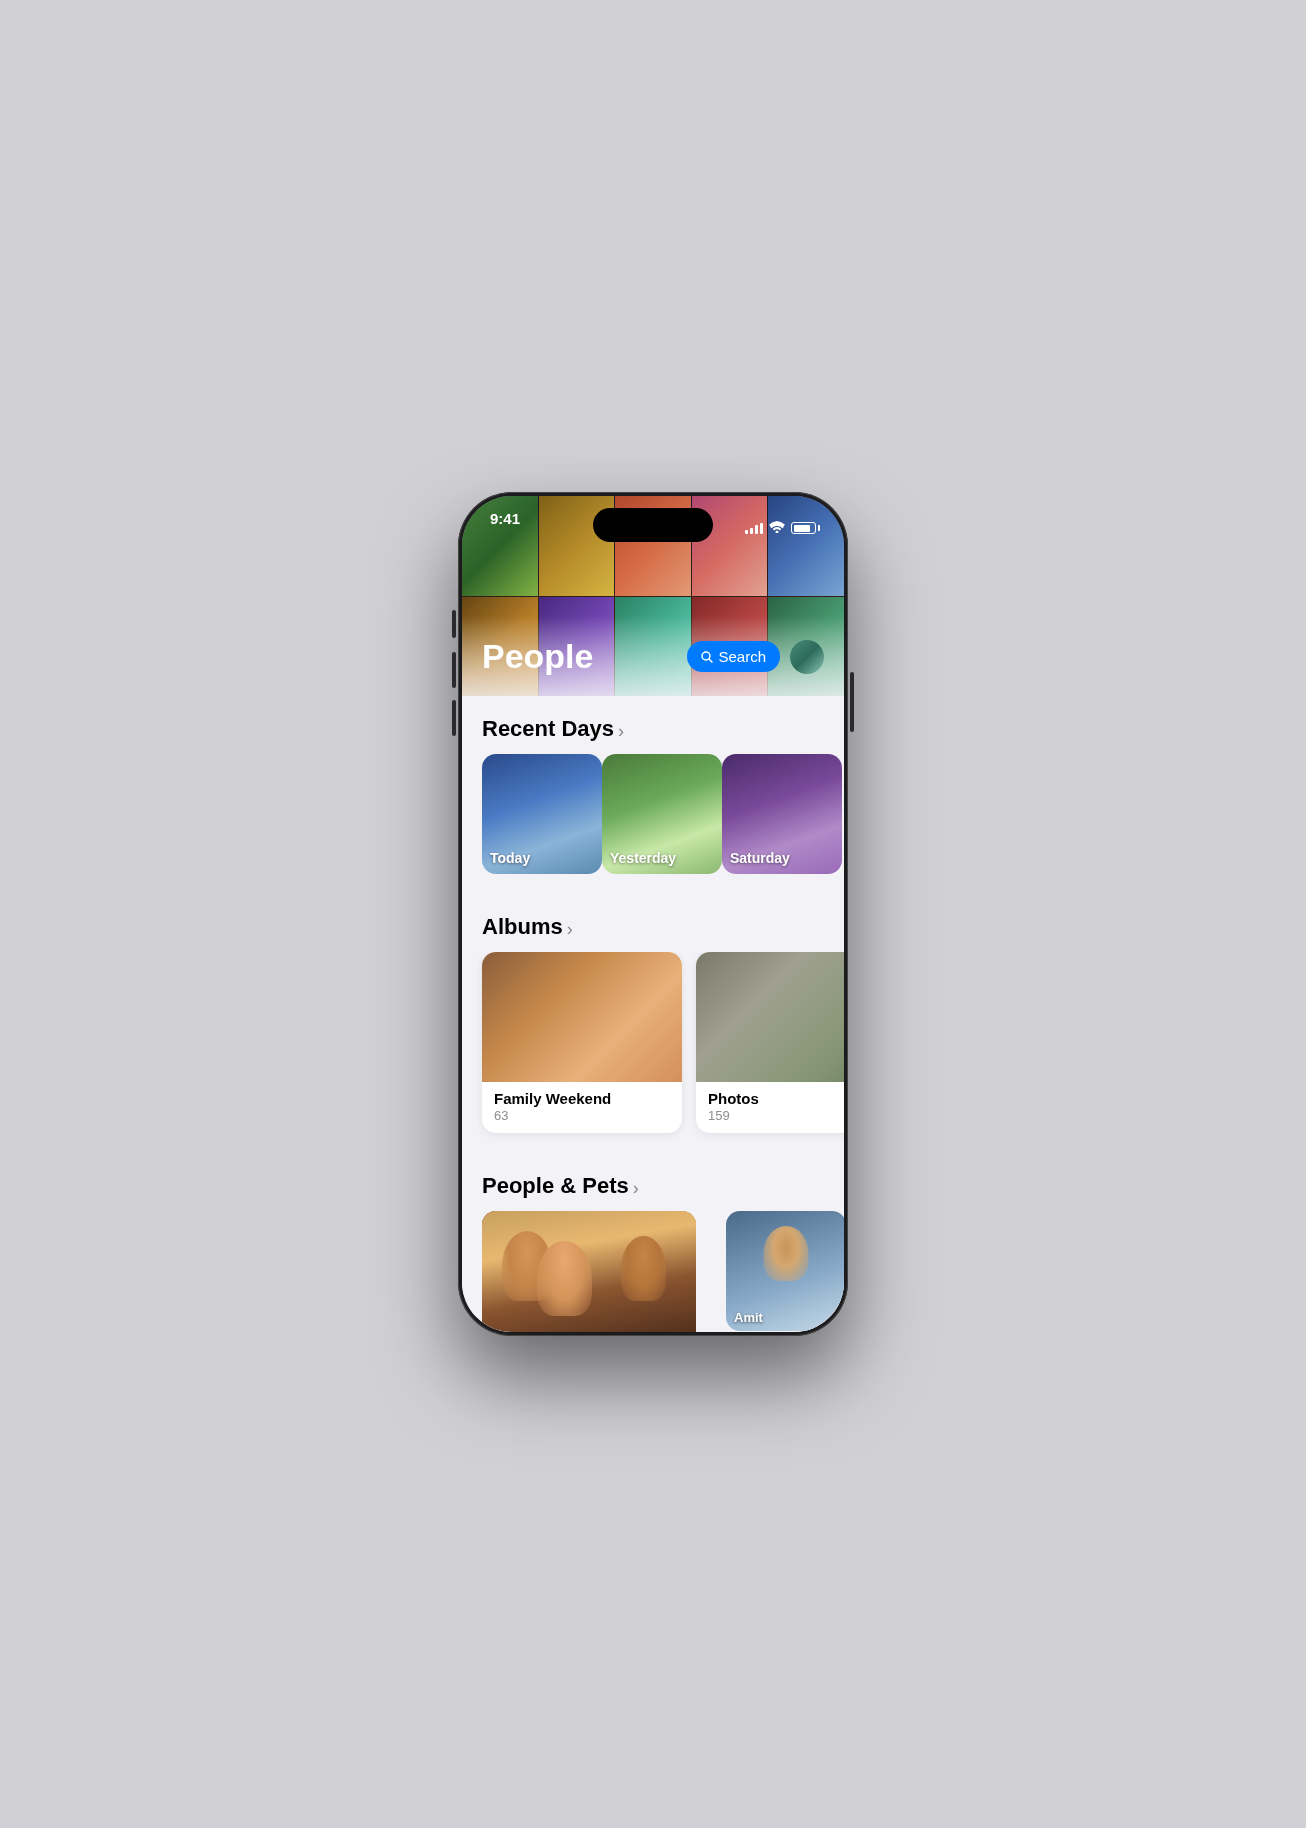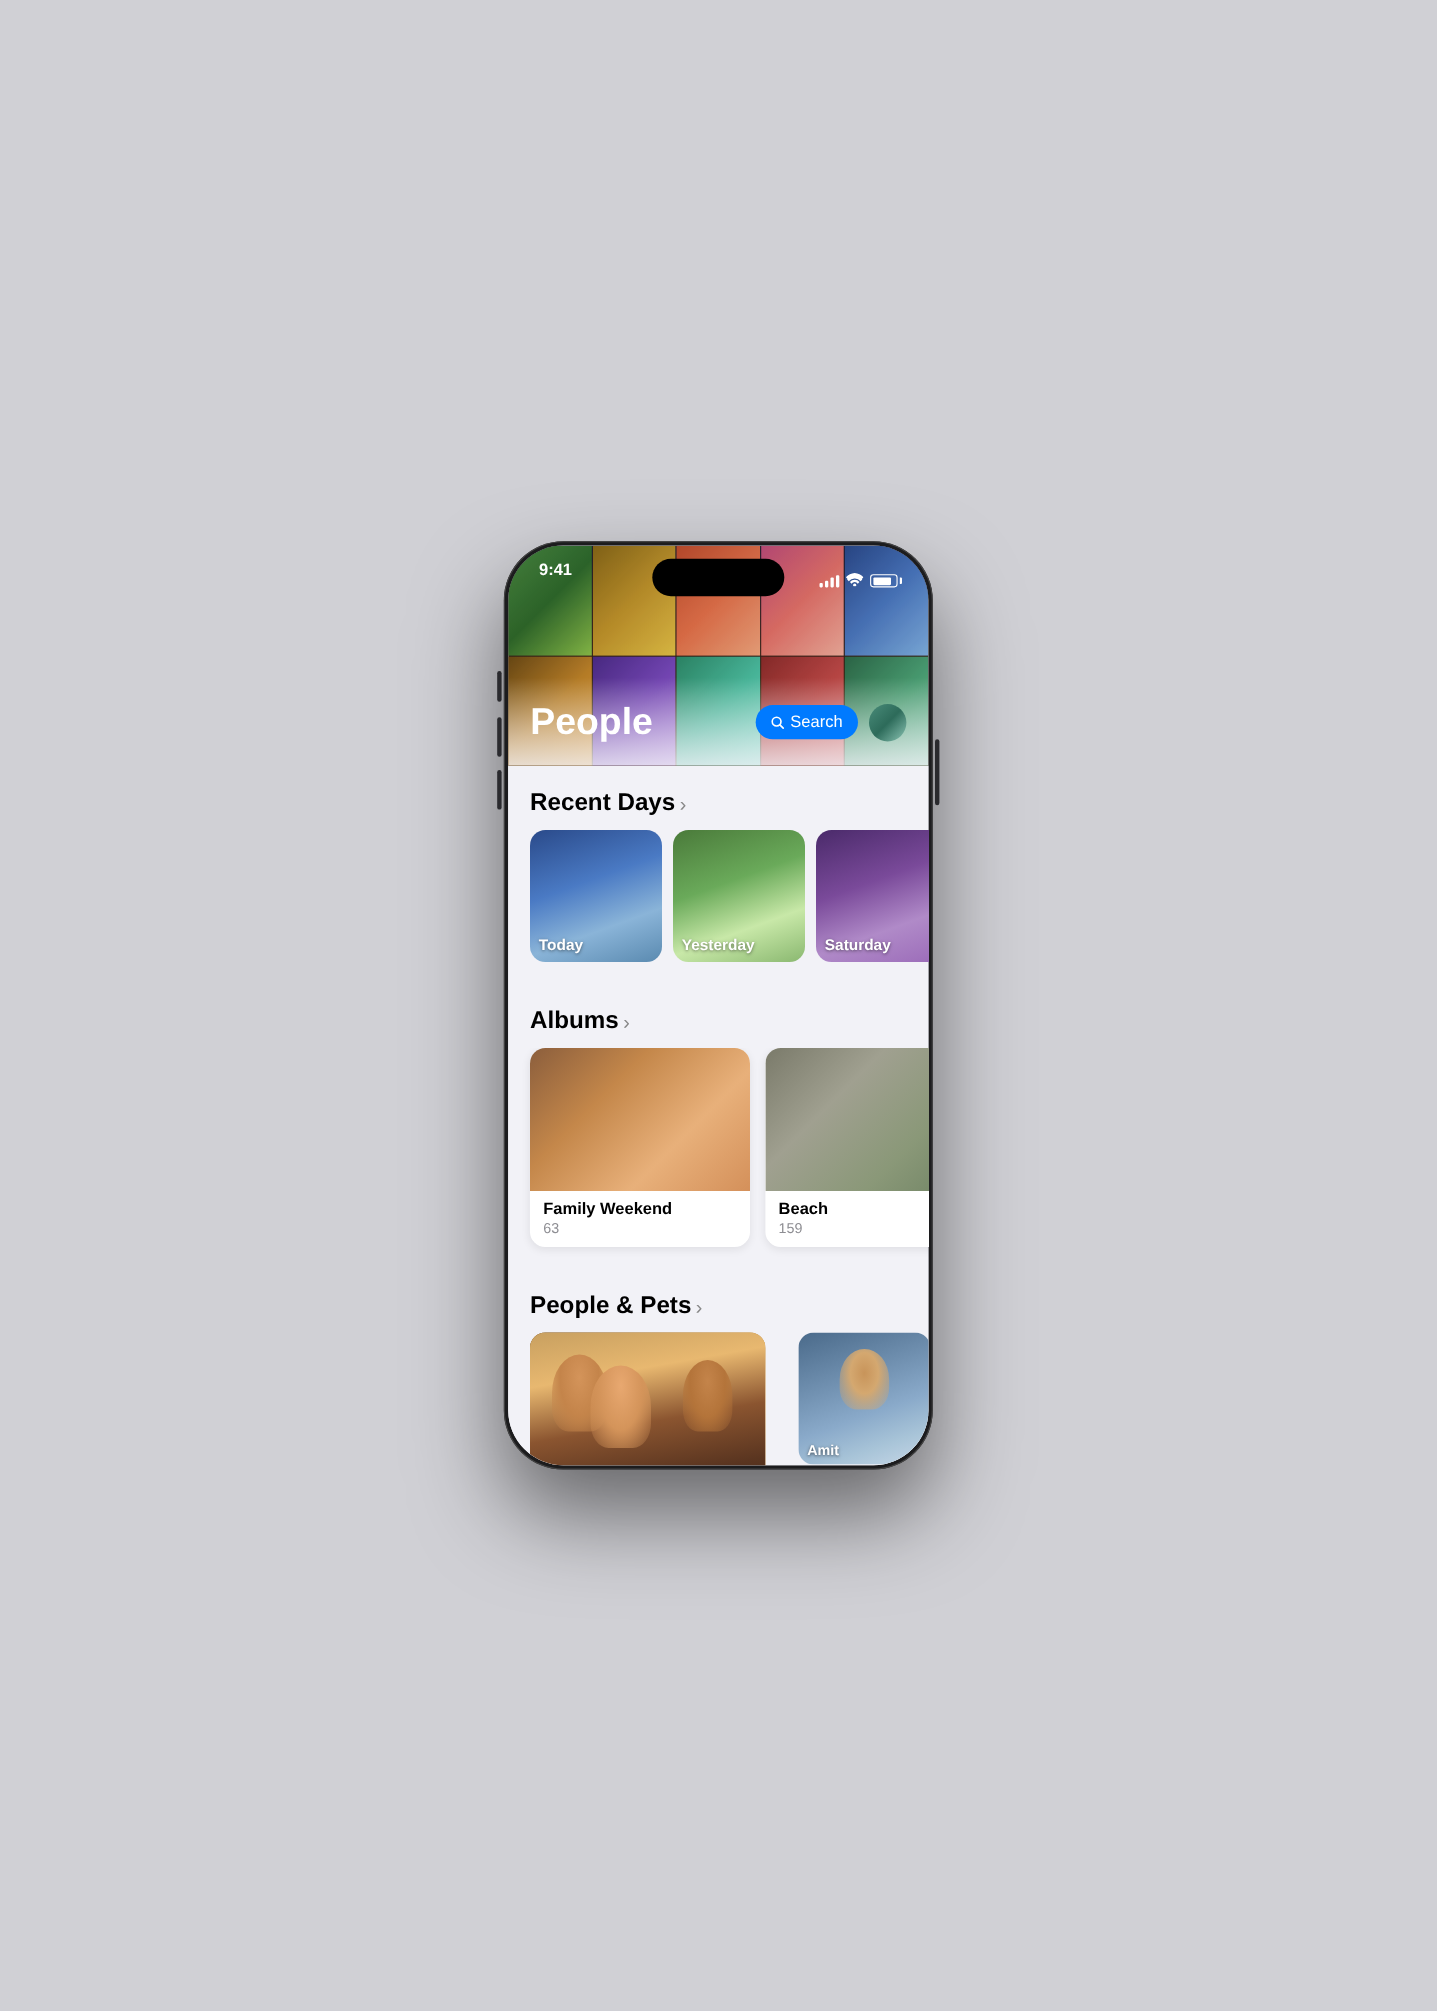--- a/index.html
+++ b/index.html
@@ -227,21 +227,21 @@
     }
     .section-chevron {
       font-size: 18px;
       color: #888;
       font-weight: 300;
     }
 
     
     .days-scroll {
       display: flex;
-      gap: 10px;
+      gap: 0;
       padding: 0 20px 20px;
       overflow-x: auto;
       scrollbar-width: none;
     }
     .days-scroll::-webkit-scrollbar { display: none; }
     .day-card {
       flex-shrink: 0;
       width: 120px;
       height: 120px;
       border-radius: 14px;
@@ -454,21 +454,21 @@
           <div class="album-card">
             <div class="album-card-img album-bg-1"></div>
             <div class="album-card-info">
               <div class="album-card-name">Family Weekend</div>
               <div class="album-card-count">63</div>
             </div>
           </div>
           <div class="album-card">
             <div class="album-card-img album-bg-2"></div>
             <div class="album-card-info">
-              <div class="album-card-name">Beach</div>
+              <div class="album-card-name">Photos</div>
               <div class="album-card-count">159</div>
             </div>
           </div>
         </div>
       </div>
 
       <div class="section">
         <div class="section-header">
           <span class="section-title">People &amp; Pets</span>
           <span class="section-chevron">›</span>

